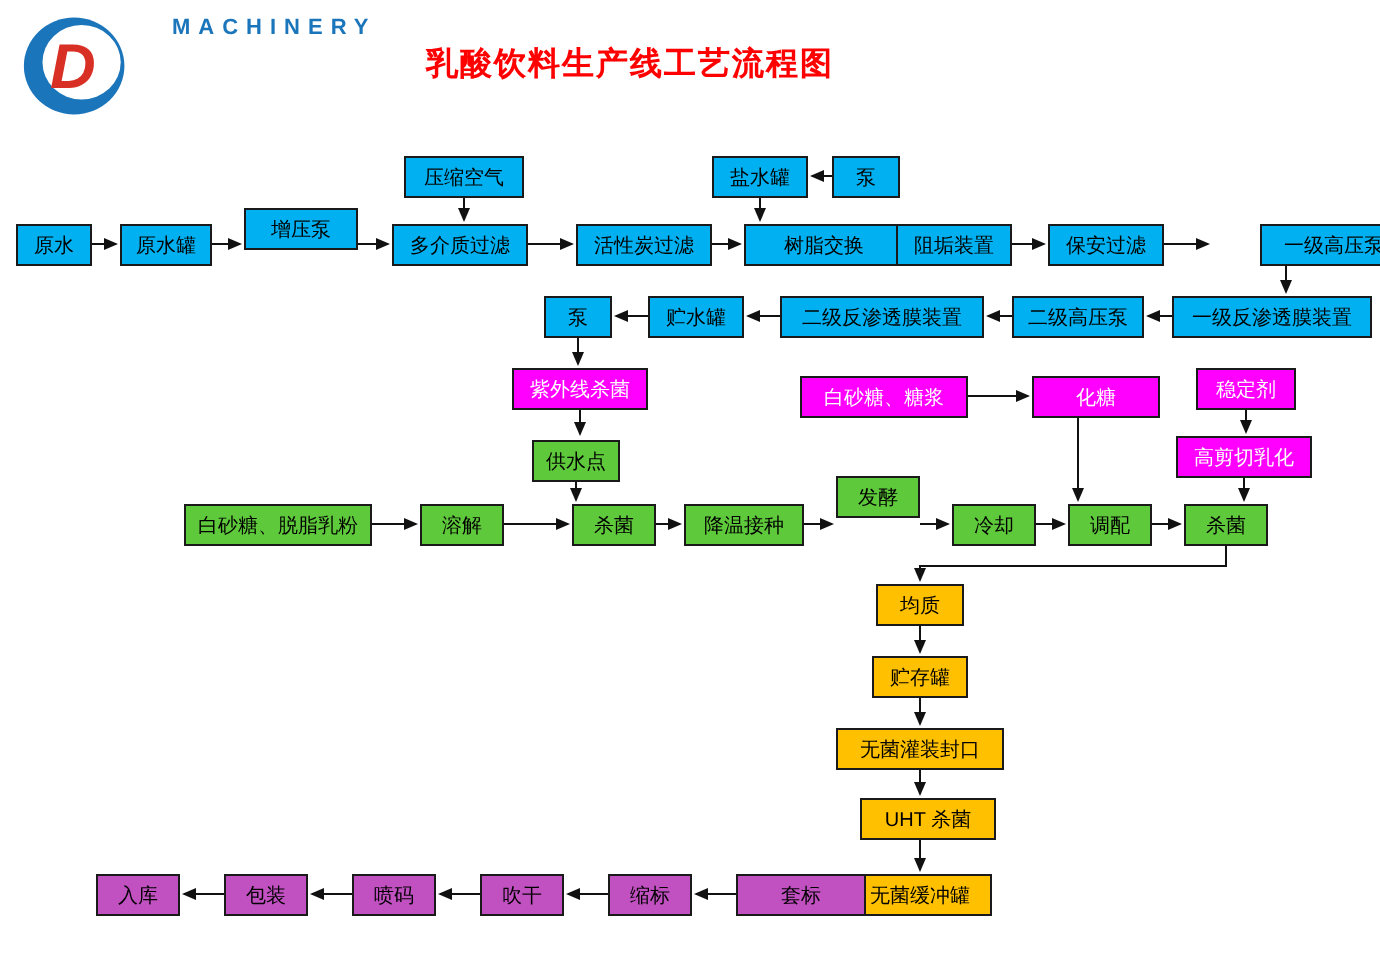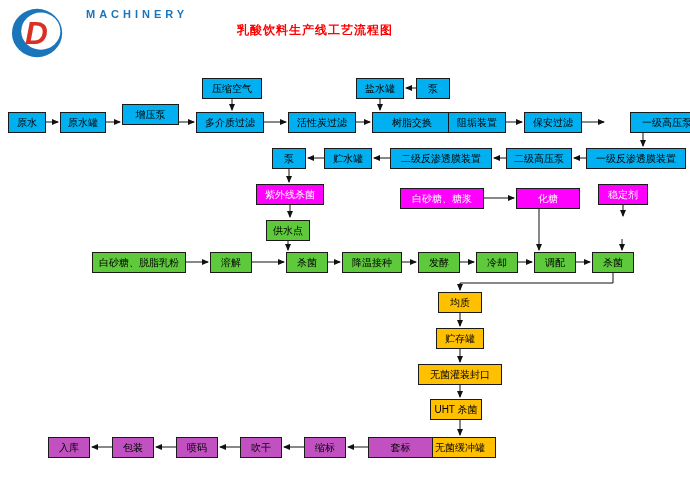--- a/index.html
+++ b/index.html
@@ -2,21 +2,21 @@
 <html style="--cyan: #00B0F0; --magenta: #FF00FF; --green: #5FC93C; --orange: #FFC000; --purple: #C150C1; --title_red: #FF0000; --brand_blue: #1B75BB;"><head>
 <meta charset="utf-8">
 <style>
   html,body{margin:0;padding:0;background:#fff;}
   .canvas{
     position:relative;width:690px;height:483px;background:#fff;overflow:hidden;
     font-family:"Liberation Sans","DejaVu Sans",sans-serif;
   }
   .page-title{
     position:absolute;top:22px;left:0;right:60px;text-align:center;
-    font-size:12px;font-weight:bold;color:var(--title_red,#f00);letter-spacing:1px;
+    font-size:16px;font-weight:bold;color:var(--title_red,#f00);letter-spacing:1px;
   }
   .logo{position:absolute;top:6px;left:10px;display:flex;align-items:flex-start;}
   .logo-text{margin-left:4px;}
   .brand{
     font-size:29px;font-weight:bold;font-style:italic;color:var(--brand_blue,#1B75BB);
     line-height:1.1;letter-spacing:1px;
   }
   .tagline{
     font-size:11px;font-weight:bold;color:var(--brand_blue,#1B75BB);
     letter-spacing:4px;margin-left:16px;margin-top:2px;
@@ -129,35 +129,36 @@
   <div class="node cyan" style="left:272px;top:148px;width:34px">泵</div>
   <div class="node cyan" style="left:324px;top:148px;width:48px">贮水罐</div>
   <div class="node cyan" style="left:390px;top:148px;width:102px">二级反渗透膜装置</div>
   <div class="node cyan" style="left:586px;top:148px;width:100px">一级反渗透膜装置</div>
   <div class="node cyan" style="left:506px;top:148px;width:66px">二级高压泵</div>
 
   <div class="node magenta" style="left:256px;top:184px;width:68px">紫外线杀菌</div>
   <div class="node magenta" style="left:400px;top:188px;width:84px">白砂糖、糖浆</div>
   <div class="node magenta" style="left:516px;top:188px;width:64px">化糖</div>
   <div class="node magenta" style="left:598px;top:184px;width:50px">稳定剂</div>
+  <div class="node magenta" style="left:588px;top:218px;width:68px">高剪切乳化</div>
   <div class="node green" style="left:266px;top:220px;width:44px">供水点</div>
 
   <div class="node green" style="left:92px;top:252px;width:94px">白砂糖、脱脂乳粉</div>
   <div class="node green" style="left:210px;top:252px;width:42px">溶解</div>
   <div class="node green" style="left:286px;top:252px;width:42px">杀菌</div>
   <div class="node green" style="left:342px;top:252px;width:60px">降温接种</div>
-  <div class="node green" style="left:418px;top:252px;width:42px">发酵</div>
+  <div class="node green" style="left:418px;top:238px;width:42px">发酵</div>
   <div class="node green" style="left:476px;top:252px;width:42px">冷却</div>
   <div class="node green" style="left:534px;top:252px;width:42px">调配</div>
   <div class="node green" style="left:592px;top:252px;width:42px">杀菌</div>
 
   <div class="node orange" style="left:438px;top:292px;width:44px">均质</div>
   <div class="node orange" style="left:436px;top:328px;width:48px">贮存罐</div>
   <div class="node orange" style="left:418px;top:364px;width:84px">无菌灌装封口</div>
-  <div class="node orange" style="left:430px;top:399px;width:52px">UHT 杀菌</div>
+  <div class="node orange" style="left:430px;top:399px;width:68px">UHT 杀菌</div>
   <div class="node orange" style="left:424px;top:437px;width:72px">无菌缓冲罐</div>
 
   <div class="node purple" style="left:368px;top:437px;width:65px">套标</div>
   <div class="node purple" style="left:304px;top:437px;width:42px">缩标</div>
   <div class="node purple" style="left:240px;top:437px;width:42px">吹干</div>
   <div class="node purple" style="left:176px;top:437px;width:42px">喷码</div>
   <div class="node purple" style="left:112px;top:437px;width:42px">包装</div>
   <div class="node purple" style="left:48px;top:437px;width:42px">入库</div>
 
 </div>

